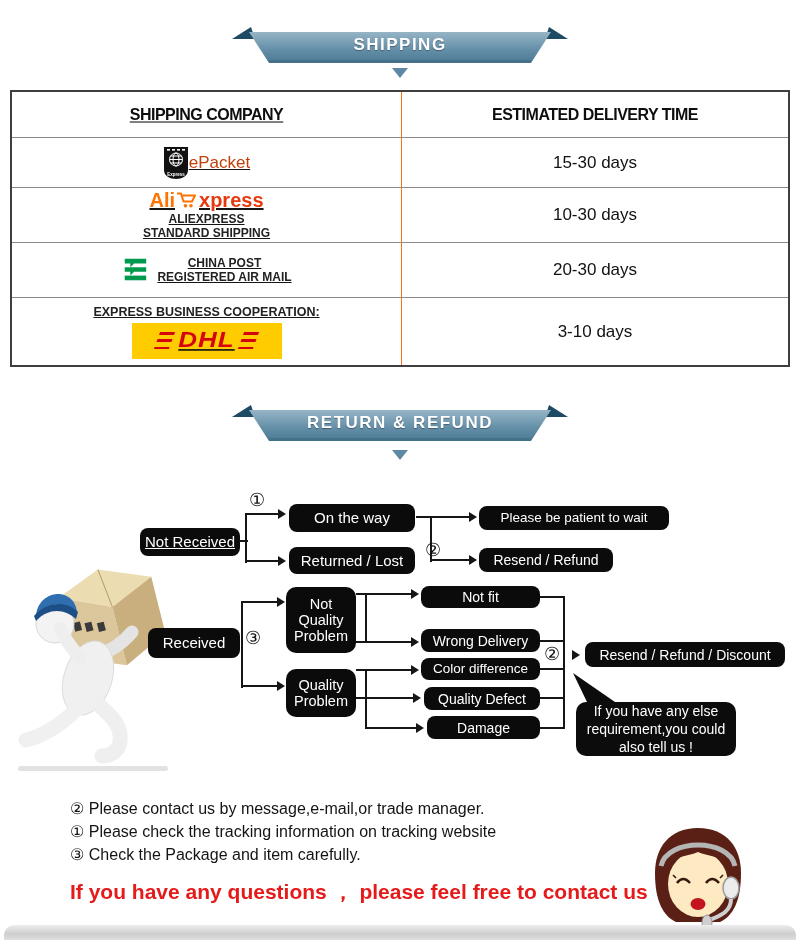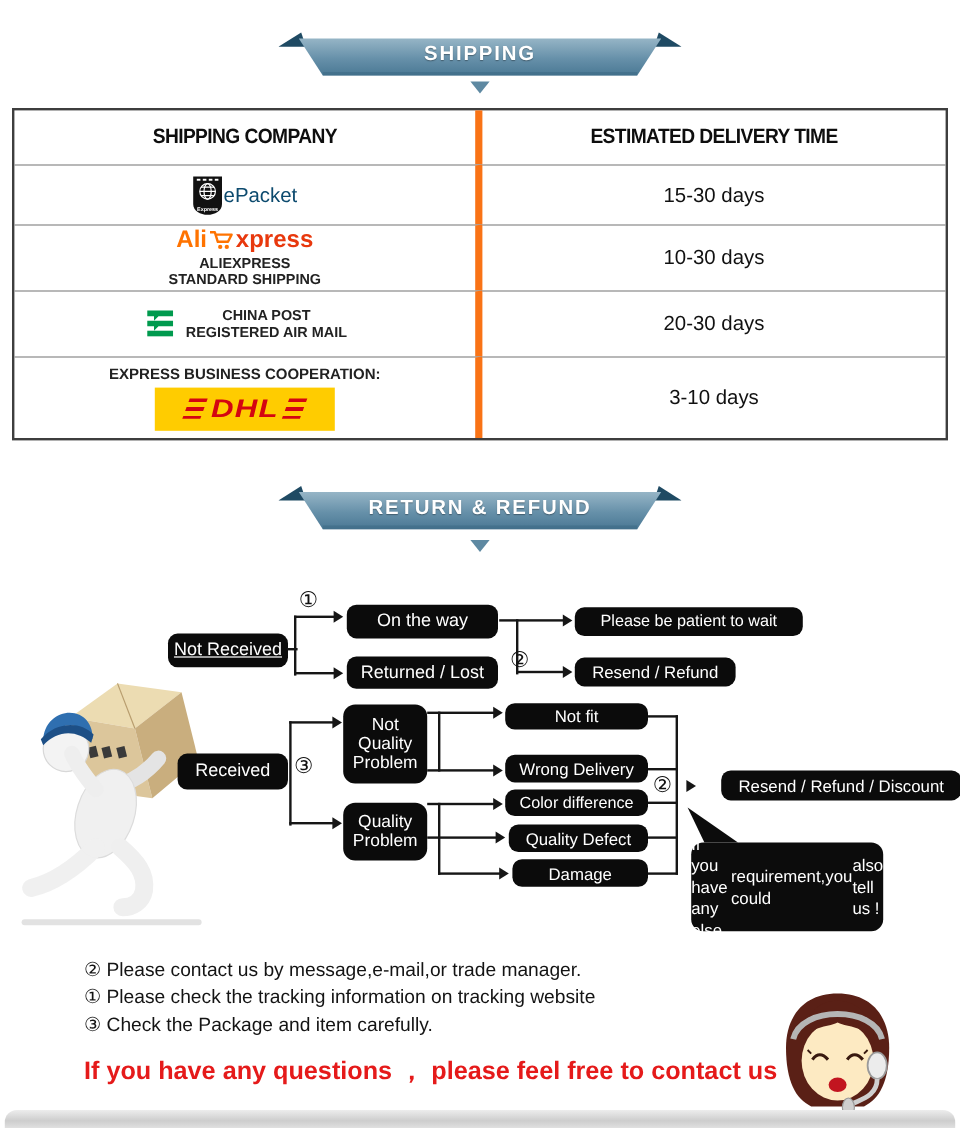--- a/index.html
+++ b/index.html
@@ -15,25 +15,25 @@
   .tri{position:absolute;width:0;height:0;border-left:8px solid transparent;
     border-right:8px solid transparent;border-top:10px solid #5e89a2;}
 
   
   .ship-table{position:absolute;left:10px;top:90px;display:grid;
     grid-template-columns:390px 386px;grid-template-rows:45px 50px 55px 55px 68px;
     border:2px solid #3e3e3e;background:#fff;}
   .cell{display:flex;align-items:center;justify-content:center;flex-direction:row;
     border-top:1px solid #8a8a8a;}
   .cell.r1{border-top:none;}
-  .cell.c1{border-right:6px solid #f97316;}
+  .cell.c1{border-right:1px solid #f97316;text-decoration:underline;}
   .head-txt{font-size:16px;font-weight:bold;letter-spacing:-0.5px;color:#0e0e0e;transform:scaleY(1.08);}
   .days{font-size:17px;color:#111;}
   .col{display:flex;flex-direction:column;align-items:center;justify-content:center;}
-  .epk-name{font-size:17px;margin-left:0;color:#0c4a6e;}
+  .epk-name{font-size:17px;margin-left:0;color:#c2410c;}
   .sub-l{font-size:12px;font-weight:bold;color:#222;line-height:14px;text-align:center;}
   .ali-logo{display:flex;align-items:flex-end;margin-bottom:3px;}
   .ali-a{color:#ff7300;font-weight:bold;font-size:20px;line-height:18px;}
   .ali-x{color:#e8380d;font-weight:bold;font-size:20px;line-height:18px;}
   .cp-row{display:flex;align-items:center;}
   .dhl{width:150px;height:36px;background:#ffcc00;display:flex;align-items:center;
     justify-content:center;gap:6px;margin-top:4px;}
   .dhl-stripes{width:15px;height:17px;transform:skewX(-20deg);
     background:repeating-linear-gradient(180deg,#d40511 0 3px,transparent 3px 7.5px);}
   .dhl-word{font-style:italic;font-weight:bold;font-size:26px;color:#d40511;
@@ -41,22 +41,22 @@
 
   
   .fbox{position:absolute;background:#0b0b0b;color:#fff;border-radius:8px;
     display:flex;align-items:center;justify-content:center;text-align:center;
     font-size:14px;line-height:16px;flex-direction:column;}
   .fbox.big{font-size:15px;}
   .ln{position:absolute;background:#161616;}
   .ah{position:absolute;width:0;height:0;border-top:5px solid transparent;
     border-bottom:5px solid transparent;border-left:8px solid #161616;}
   .cnum{position:absolute;font-size:18px;color:#111;line-height:18px;}
-  .bubble{position:absolute;left:576px;top:702px;width:160px;height:74px;
-    background:#0c0c0c;color:#fff;border-radius:10px;display:flex;flex-direction:row;
+  .bubble{position:absolute;left:576px;top:702px;width:160px;height:54px;
+    background:#0c0c0c;color:#fff;border-radius:10px;display:flex;flex-direction:column;
     align-items:center;justify-content:center;font-size:14px;line-height:18px;}
   .bubble-tail{position:absolute;left:571px;top:671px;}
 
   
   .notes{position:absolute;left:70px;top:797px;font-size:16px;line-height:23px;color:#141414;}
   .contact{position:absolute;left:70px;top:878px;font-size:21px;font-weight:bold;color:#e51a1a;}
   .bottom-bar{position:absolute;left:4px;top:925px;width:792px;height:15px;
     border-radius:10px 10px 0 0;background:linear-gradient(180deg,#ededed 0%,#cdcdcd 60%,#e0e0e0 100%);}
   .courier{position:absolute;left:10px;top:556px;}
   .girl{position:absolute;left:648px;top:826px;}
@@ -241,21 +241,21 @@
     </div>
   <div class="fbox" style="left:421px;top:658px;width:119px;height:22px;font-size:13.5px;">
     <span>Color difference</span>
     </div>
   <div class="fbox" style="left:424px;top:687px;width:116px;height:23px;">
     <span>Quality Defect</span>
     </div>
   <div class="fbox" style="left:427px;top:716px;width:113px;height:23px;">
     <span>Damage</span>
     </div>
-  <div class="fbox" style="left:585px;top:642px;width:200px;height:25px;margin-left:16px;">
+  <div class="fbox" style="left:585px;top:642px;width:200px;height:25px;">
     <span>Resend / Refund / Discount</span>
     </div>
 
   <svg class="bubble-tail" width="50" height="33" viewBox="0 0 50 33">
     <polygon points="2,2 44,31 16,31" fill="#0c0c0c"></polygon>
   </svg>
   <div class="bubble">
     <div>If you have any else</div>
     <div>requirement,you could</div>
     <div>also tell us !</div>

